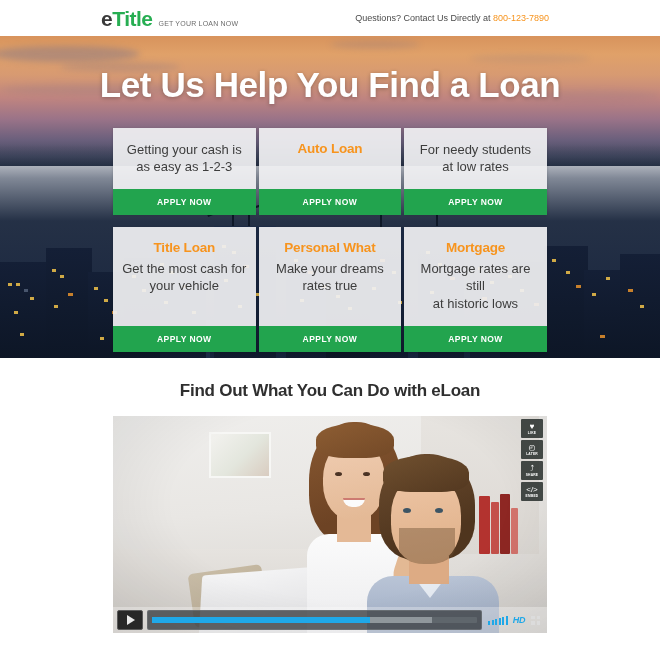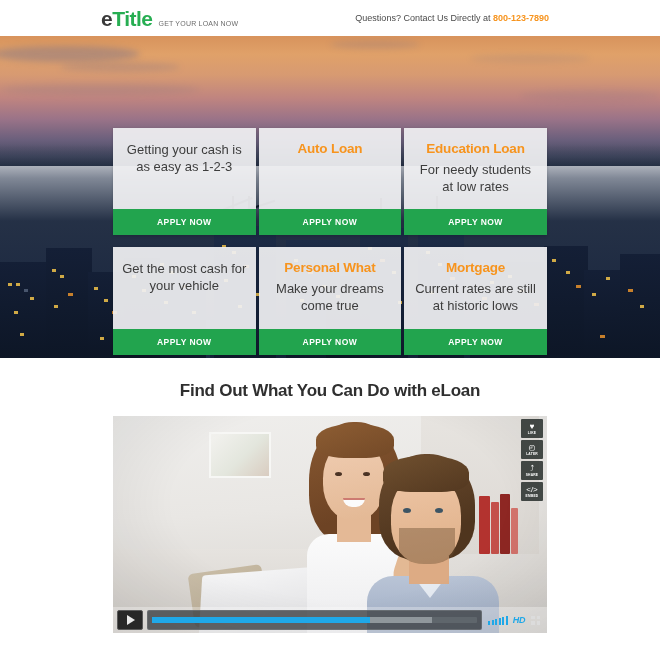--- a/index.html
+++ b/index.html
@@ -63,21 +63,21 @@
   .contact {
     position: absolute;
     right: 111px;
     top: 13px;
     font-size: 9px;
     color: #4a4a4a;
     white-space: nowrap;
   }
   .contact .phone {
     color: #f7941e;
-    font-weight: bold;
+    font-weight: normal;
   }
 
   
   .hero {
     position: absolute;
     left: 0; top: 36px;
     width: 660px;
     height: 322px;
     overflow: hidden;
   }
@@ -635,20 +635,21 @@
         <div class="win" style="left:640px;bottom:50px;width:4px;height:3px;"></div>
         <div class="win" style="left:20px;bottom:22px;width:4px;height:3px;"></div>
         <div class="win" style="left:100px;bottom:18px;width:4px;height:3px;"></div>
         <div class="win warm" style="left:210px;bottom:16px;width:5px;height:3px;"></div>
         <div class="win" style="left:330px;bottom:20px;width:4px;height:3px;"></div>
         <div class="win" style="left:470px;bottom:14px;width:4px;height:3px;"></div>
         <div class="win warm" style="left:600px;bottom:20px;width:5px;height:3px;"></div>
       </div>
     </div>
 
+    <div class="hero-title">Let Us Help You Find a Loan</div>
 
     <div class="cards">
 
       <div class="card-row">
         <div class="card">
           <div class="card-body">
             <div class="card-desc">
               <span>Getting your cash is</span><br>
               <span>as easy as 1-2-3</span>
             </div>
@@ -658,57 +659,57 @@
 
         <div class="card">
           <div class="card-body">
             <div class="card-title">Auto Loan</div>
           </div>
           <div class="card-btn">APPLY NOW</div>
         </div>
 
         <div class="card">
           <div class="card-body">
-            <div class="card-title">Education Loan</div>
             <div class="card-desc">
               <span>For needy students</span><br>
               <span>at low rates</span>
             </div>
           </div>
           <div class="card-btn">APPLY NOW</div>
         </div>
       </div>
 
       <div class="card-row">
         <div class="card">
           <div class="card-body">
+            <div class="card-title">Title Loan</div>
             <div class="card-desc">
               <span>Get the most cash for</span><br>
               <span>your vehicle</span>
             </div>
           </div>
           <div class="card-btn">APPLY NOW</div>
         </div>
 
         <div class="card">
           <div class="card-body">
             <div class="card-title">Personal What</div>
             <div class="card-desc">
               <span>Make your dreams</span><br>
-              <span>come true</span>
+              <span>rates true</span>
             </div>
           </div>
           <div class="card-btn">APPLY NOW</div>
         </div>
 
         <div class="card">
           <div class="card-body">
             <div class="card-title">Mortgage</div>
             <div class="card-desc">
-              <span>Current rates are still</span><br>
+              <span>Mortgage rates are still</span><br>
               <span>at historic lows</span>
             </div>
           </div>
           <div class="card-btn">APPLY NOW</div>
         </div>
       </div>
 
     </div>
   </div>
 

